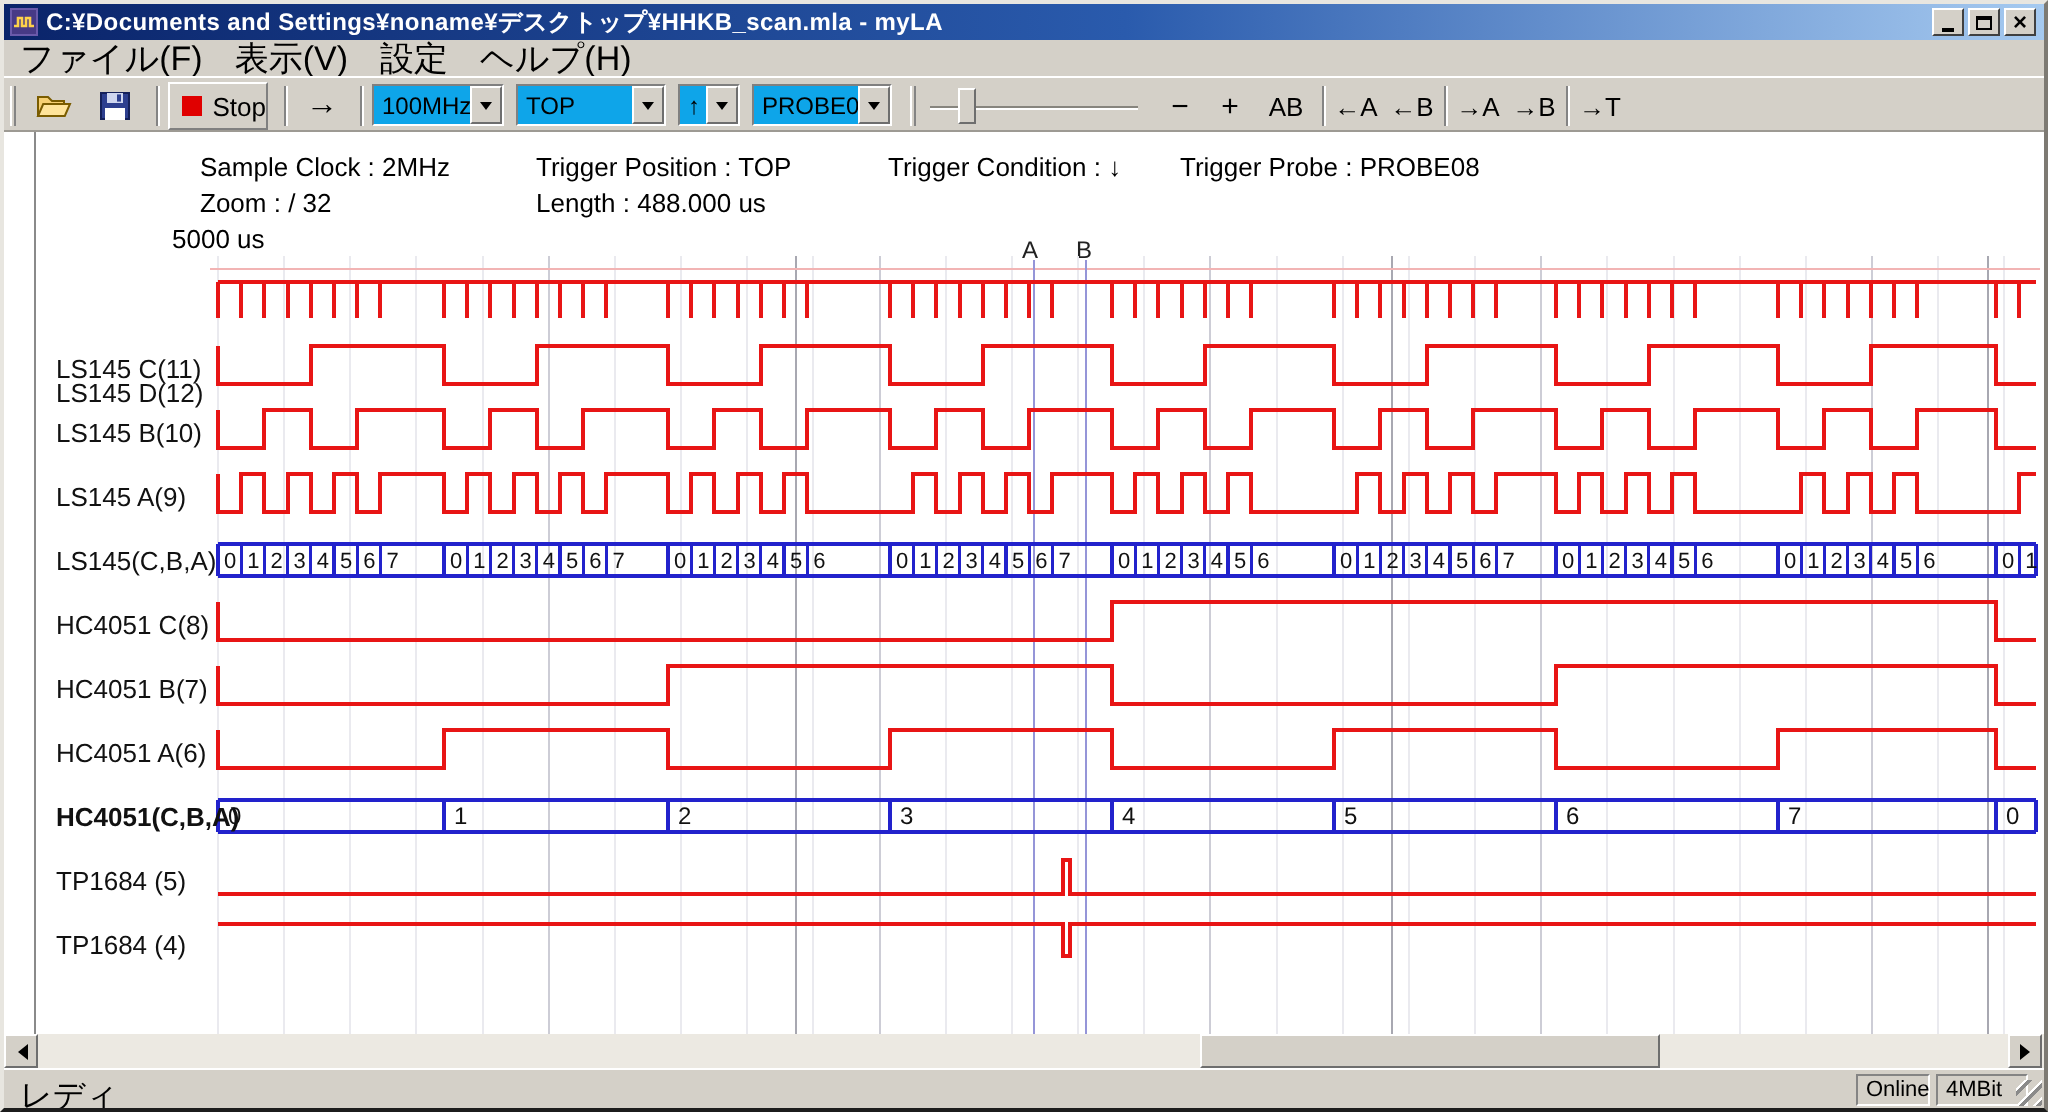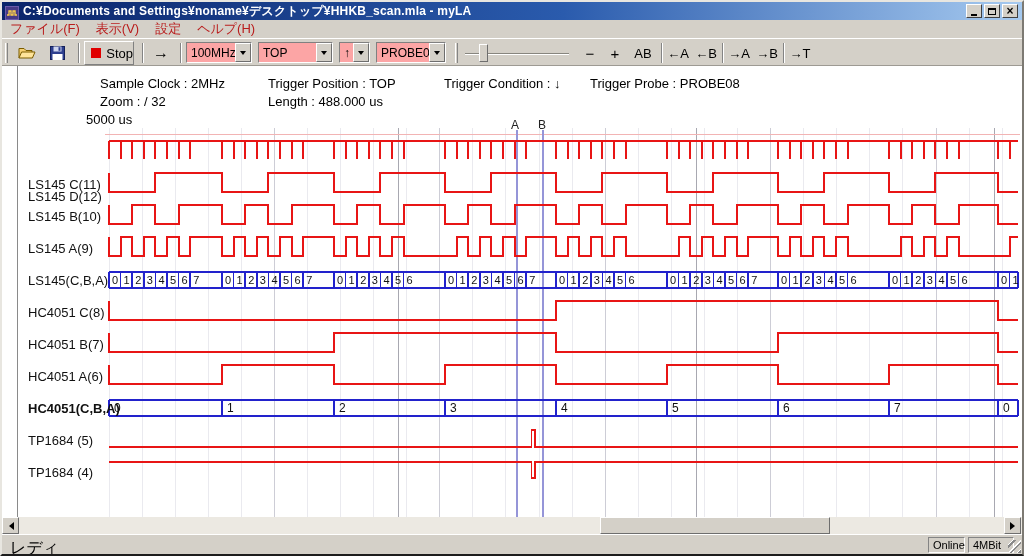--- a/index.html
+++ b/index.html
@@ -4,43 +4,43 @@
 <style>
   html,body{margin:0;padding:0;background:#3a3a3a;}
   *{box-sizing:border-box;}
   #screen{position:relative;width:1024px;height:556px;background:#d4d0c8;
     border:2px solid #d4d0c8;border-top-color:#e8e6e0;border-left-color:#e8e6e0;
     border-right-color:#7d7a73;border-bottom-color:#1c1c1c;overflow:hidden;
     font-family:"Liberation Sans","DejaVu Sans",sans-serif;}
   
   #titlebar{position:absolute;left:0;top:0;width:1020px;height:18px;
     background:linear-gradient(90deg,#0a246a 0%,#2a5bad 55%,#a6caf0 100%);
-    display:flex;align-items:flex-end;color:#fff;}
+    display:flex;align-items:center;color:#fff;}
   #title-text{font-size:12px;font-weight:bold;margin-left:4px;white-space:nowrap;letter-spacing:.2px;}
   #app-icon{width:14px;height:14px;margin-left:3px;flex:0 0 auto;}
   .cap-btn{position:absolute;top:2px;width:16px;height:14px;background:#d4d0c8;
     border:1px solid;border-color:#fff #404040 #404040 #fff;
     display:flex;align-items:center;justify-content:center;color:#000;}
   #btn-min{right:40px;} #btn-max{right:22px;} #btn-close{right:4px;}
   .glyph-min{display:block;width:6px;height:0;border-bottom:2px solid #000;margin-top:7px;}
   .glyph-max{display:block;width:8px;height:7px;border:1px solid #000;border-top:2px solid #000;}
   .glyph-close{font-size:12px;font-weight:bold;line-height:10px;}
   
   #menubar{position:absolute;left:0;top:18px;width:1020px;height:18px;display:flex;align-items:center;}
-  .menu-item{font-size:13px;color:#b91c1c;padding:1px 8px;white-space:nowrap;}
+  .menu-item{font-size:17px;color:#000000;padding:1px 8px;white-space:nowrap;}
   
   #toolbar{position:absolute;left:0;top:36px;width:1020px;height:28px;
     border-top:1px solid #fff;border-bottom:1px solid #9d9a93;}
   .grip{position:absolute;top:4px;height:20px;width:3px;border-left:1px solid #fff;border-right:1px solid #848484;}
   .tsep{position:absolute;top:4px;height:20px;width:0;border-left:1px solid #848484;border-right:1px solid #fff;}
   .tbtn{position:absolute;top:2px;height:24px;display:flex;align-items:center;justify-content:center;
     font-size:13px;color:#000;background:transparent;}
   .tbtn.raised{border:1px solid;border-color:#fff #808080 #808080 #fff;justify-content:flex-end;}
   .stop-sq{display:inline-block;width:10px;height:10px;background:#e00000;margin-right:5px;}
-  .combo{position:absolute;top:3px;height:21px;background:#fca5a5;
+  .combo{position:absolute;top:3px;height:21px;background:#0ea5e9;
     border:1px solid;border-color:#808080 #fff #fff #808080;display:flex;align-items:stretch;}
   .combo-val{flex:1;font-size:12px;color:#000;padding:3px 2px 0 4px;white-space:nowrap;overflow:hidden;}
   .combo-btn{width:16px;background:#d4d0c8;border:1px solid;border-color:#fff #6e6e6e #6e6e6e #fff;
     display:flex;align-items:center;justify-content:center;}
   .dn-arrow{width:0;height:0;border:3px solid transparent;border-top:4px solid #000;margin-top:4px;}
   #slider{position:absolute;top:2px;height:24px;}
   #slider-track{position:absolute;left:0;right:0;top:12px;height:2px;background:#87857e;border-bottom:1px solid #fff;}
   #slider-thumb{position:absolute;top:3px;width:9px;height:18px;background:#d4d0c8;
     border:1px solid;border-color:#fff #6e6e6e #6e6e6e #fff;}
   

